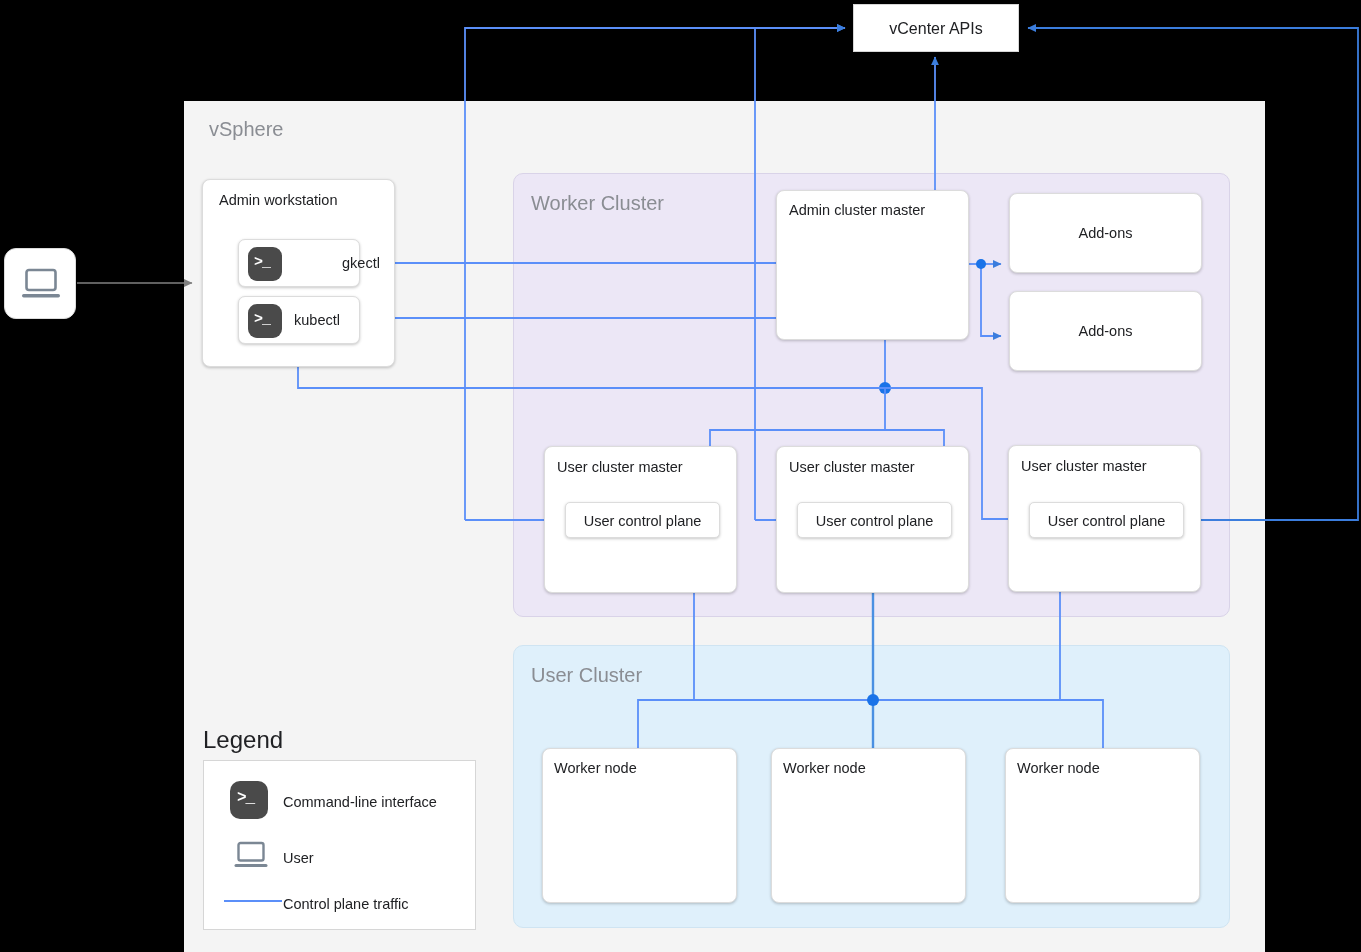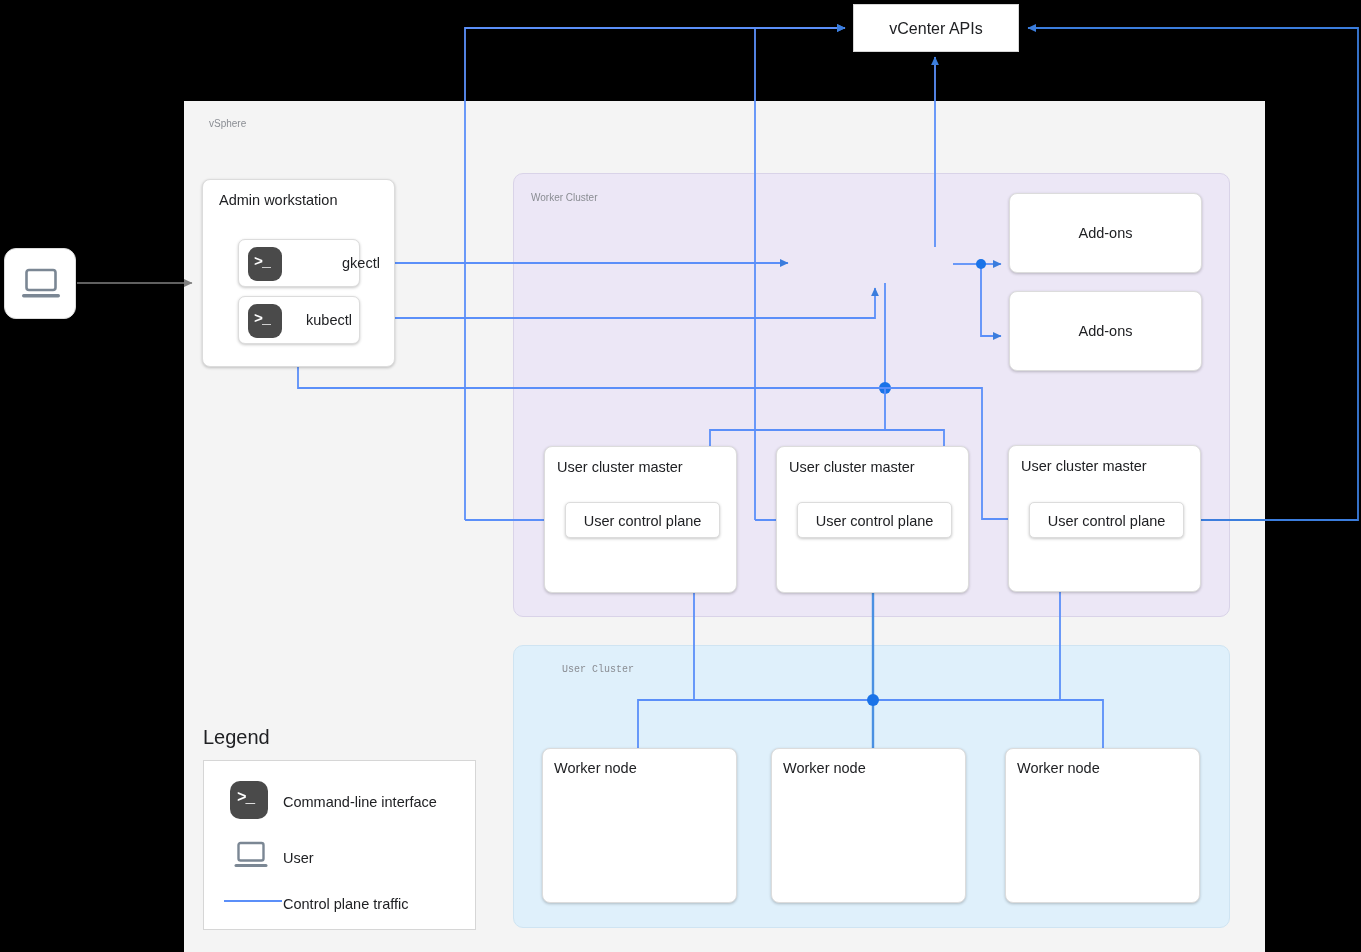--- a/index.html
+++ b/index.html
@@ -9,56 +9,56 @@
 
   
   .box{position:absolute;box-sizing:border-box;padding-left:44px;}
   .white-card{
      background:#ffffff;border:1px solid #dcdcdc;border-radius:8px;
      box-shadow:0 1px 3px rgba(0,0,0,.22);
   }
   .plain-card{background:#ffffff;border:1px solid #d6d6d6;}
   .lbl{position:absolute;color:#202124;font-size:14.5px;white-space:nowrap;}
   .lbl-center{position:absolute;left:0;right:0;text-align:center;color:#202124;font-size:14.5px;}
-  .container-lbl{position:absolute;color:#8a8d93;font-size:10px;white-space:nowrap;}
+  .container-lbl{position:absolute;color:#8a8d93;font-size:20px;white-space:nowrap;}
 
   
   #vsphere{left:184px;top:101px;width:1081px;height:851px;background:#f4f4f4;}
   #admin-cluster{left:513px;top:173px;width:717px;height:444px;background:#ece7f6;
       border:1px solid #d9d3e8;border-radius:10px;}
   #user-cluster{left:513px;top:645px;width:717px;height:283px;background:#dff0fb;
       border:1px solid #cfe4f2;border-radius:10px;}
 
   
   #wires{position:absolute;left:0;top:0;width:1361px;height:952px;overflow:visible;}
 
   
   .term-icon{position:absolute;background:#4a4a4a;border-radius:9px;}
   .term-glyph{position:absolute;color:#ffffff;font-family:"Liberation Mono","DejaVu Sans Mono",monospace;
       font-weight:bold;letter-spacing:-1px;}
   .laptop-svg{position:absolute;}
 
   
-  #legend-title{position:absolute;left:203px;top:726px;color:#202124;font-size:20px;}
+  #legend-title{position:absolute;left:203px;top:726px;color:#202124;font-size:24px;}
   #legend-box{left:203px;top:760px;width:273px;height:170px;}
   .legend-text{position:absolute;color:#202124;font-size:14.5px;white-space:nowrap;}
 </style>
 </head>
 <body>
 
 <div id="stage">
 
   <div class="box" id="vsphere"></div>
   <div class="container-lbl" style="left:209px;top:118px;">vSphere</div>
 
   <div class="box" id="admin-cluster"></div>
   <div class="container-lbl" style="left:531px;top:192px;">Worker Cluster</div>
 
   <div class="box" id="user-cluster"></div>
-  <div class="container-lbl" style="left:562px;top:664px;font-family:Liberation Mono, monospace;">User Cluster</div>
+  <div class="container-lbl" style="left:531px;top:664px;">User Cluster</div>
 
   <svg id="wires" viewBox="0 0 1361 952" xmlns="http://www.w3.org/2000/svg">
     <defs>
       <marker id="arrL" markerWidth="9" markerHeight="9" refX="8" refY="4.5" orient="auto" markerUnits="userSpaceOnUse">
         <path d="M0,0.6 L8.5,4.5 L0,8.4 z" fill="#3b7ddd"></path>
       </marker>
       <marker id="arrG" markerWidth="9" markerHeight="9" refX="8" refY="4.5" orient="auto" markerUnits="userSpaceOnUse">
         <path d="M0,0.6 L8.5,4.5 L0,8.4 z" fill="#808080"></path>
       </marker>
     </defs>
@@ -125,23 +125,26 @@
     <div class="term-icon" style="left:9px;top:7px;width:34px;height:34px;">
       <div class="term-glyph" style="left:6px;top:7px;font-size:15px;">&gt;_</div>
     </div>
     <div class="lbl" style="left:55px;top:15px;margin-left:48px;">gkectl</div>
   </div>
 
   <div class="box white-card" style="left:238px;top:296px;width:122px;height:48px;border-radius:7px;">
     <div class="term-icon" style="left:9px;top:7px;width:34px;height:34px;">
       <div class="term-glyph" style="left:6px;top:7px;font-size:15px;">&gt;_</div>
     </div>
-    <div class="lbl" style="left:55px;top:15px;margin-left:12px;">kubectl</div>
-  </div>
-
+    <div class="lbl" style="left:55px;top:15px;">kubectl</div>
+  </div>
+
+  <div class="box white-card" style="left:776px;top:190px;width:193px;height:150px;">
+    <div class="lbl" style="left:12px;top:11px;">Admin cluster master</div>
+  </div>
 
   <div class="box white-card" style="left:1009px;top:193px;width:193px;height:80px;">
     <div class="lbl-center" style="top:31px;">Add-ons</div>
   </div>
   <div class="box white-card" style="left:1009px;top:291px;width:193px;height:80px;">
     <div class="lbl-center" style="top:31px;">Add-ons</div>
   </div>
 
   <div class="box white-card" style="left:544px;top:446px;width:193px;height:147px;">
     <div class="lbl" style="left:12px;top:12px;">User cluster master</div>

